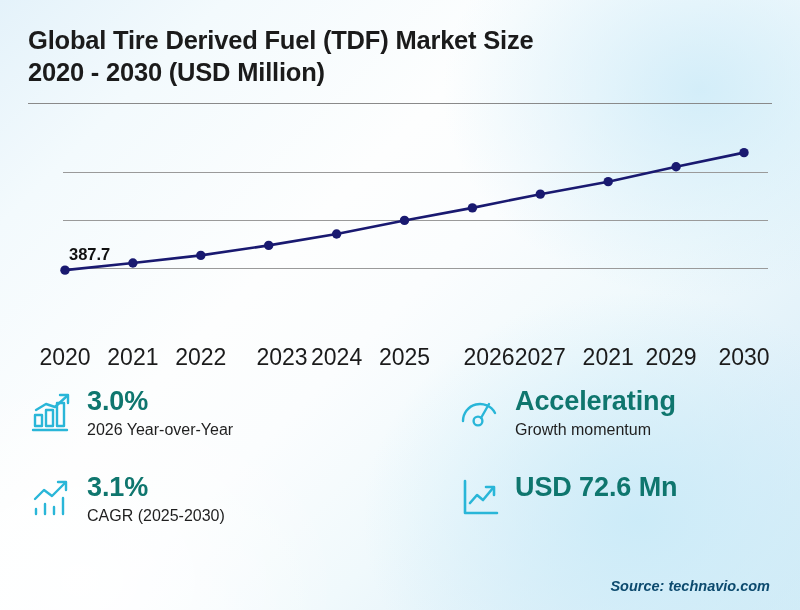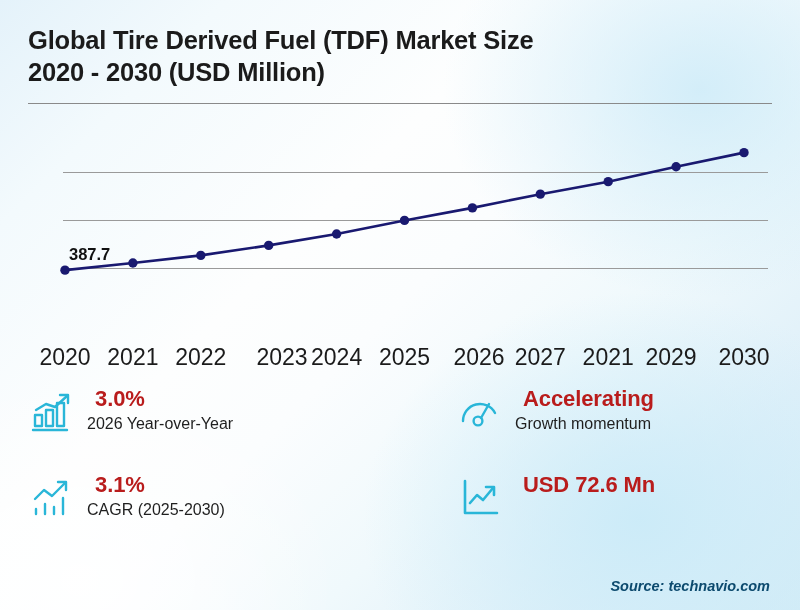--- a/index.html
+++ b/index.html
@@ -124,26 +124,25 @@
     flex: 0 0 44px;
     display: flex;
     align-items: center;
     justify-content: center;
     margin-top: 4px;
   }
   .card-icon svg { display: block; }
 
   .card-text { padding-top: 0; }
   .card-value {
-    font-size: 22px;
+    font-size: 27px;
     font-weight: bold;
     line-height: 1.18;
-    color: #b91c1c;
+    color: #0f766e;
     letter-spacing: -0.1px;
-    margin-left: 8px;
   }
   .card-label {
     font-size: 16px;
     line-height: 1.23;
     color: #1f1f1f;
     margin-top: 2px;
     white-space: pre-line;
   }
 
   
@@ -192,21 +191,21 @@
     </svg>
 </div>
 
 <div class="axis-labels" id="axis-labels">
     <div class="axis-label" style="left: 37px;">2020</div>
     <div class="axis-label" style="left: 104.9px;">2021</div>
     <div class="axis-label" style="left: 172.8px;">2022</div>
     <div class="axis-label" style="left: 254px;">2023</div>
     <div class="axis-label" style="left: 308.6px;">2024</div>
     <div class="axis-label" style="left: 376.5px;">2025</div>
-    <div class="axis-label" style="left: 451px;">2026</div>
+    <div class="axis-label" style="left: 461px;">2026</div>
     <div class="axis-label" style="left: 512.3px;">2027</div>
     <div class="axis-label" style="left: 580.2px;">2021</div>
     <div class="axis-label" style="left: 643px;">2029</div>
     <div class="axis-label" style="left: 716px;">2030</div>
   </div>
 
 <div class="cards" id="metric-cards">
     <div class="card card-1">
       <div class="card-icon">
         <svg width="42" height="42" viewBox="0 0 42 42">

